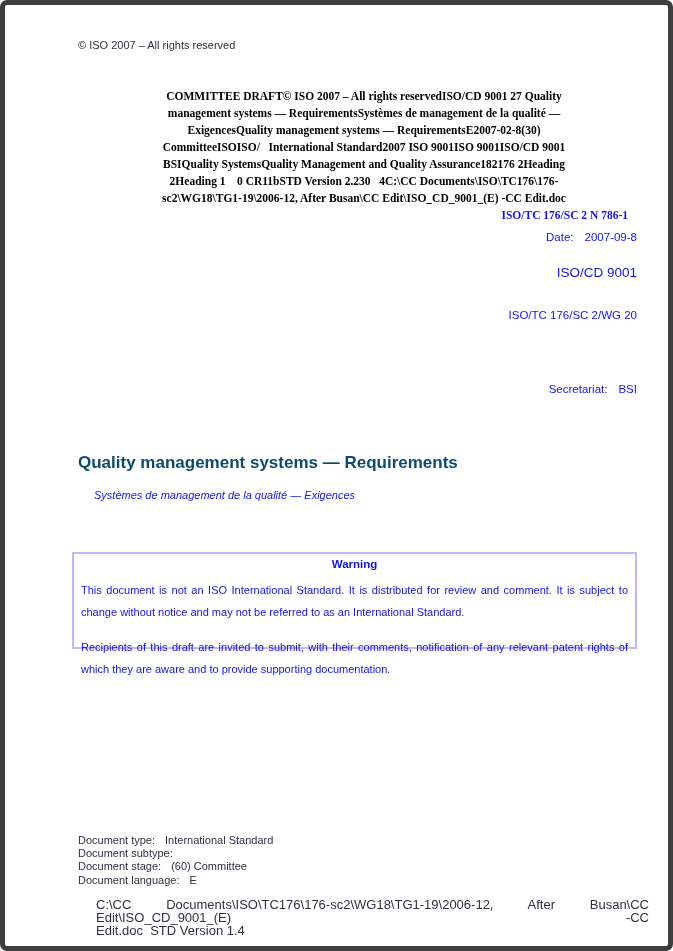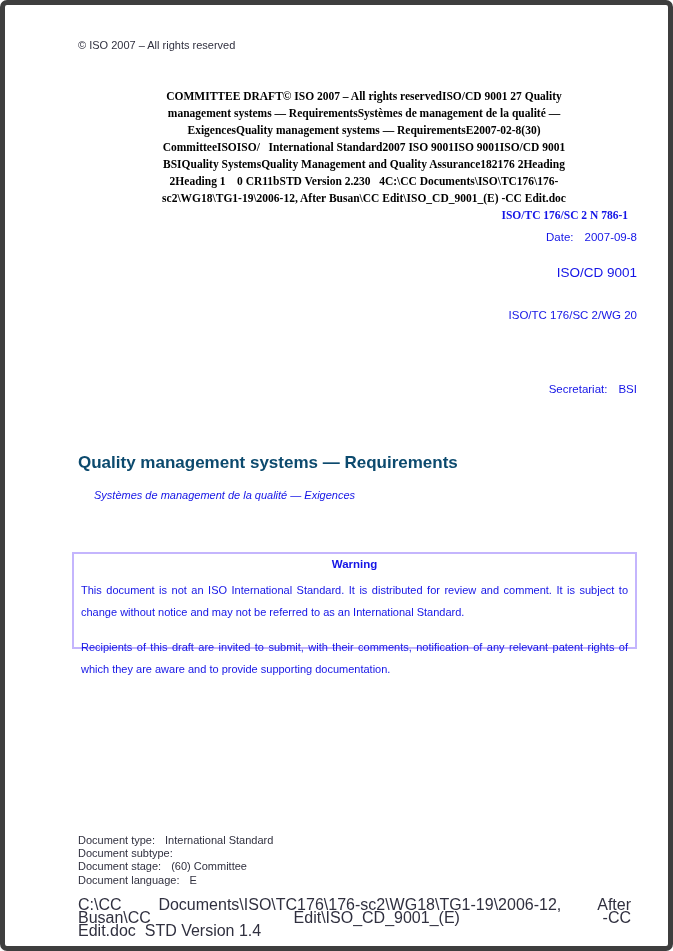--- a/index.html
+++ b/index.html
@@ -116,24 +116,24 @@
     position: absolute;
     left: 78px;
     top: 834px;
     font-size: 11px;
     line-height: 13.2px;
     color: #30303F;
   }
   .doc-info .row .val { margin-left: 10px; text-align: right; }
   .footer-path {
     position: absolute;
-    left: 78px;
+    left: 96px;
     top: 898px;
     width: 553px;
-    font-size: 16px;
+    font-size: 13px;
     line-height: 13px;
     color: #30303F;
   }
   .footer-path .pl1 {
     text-align: justify;
     text-align-last: justify;
     white-space: normal;
   }
   .footer-path .pl2 {
     text-align: left;

